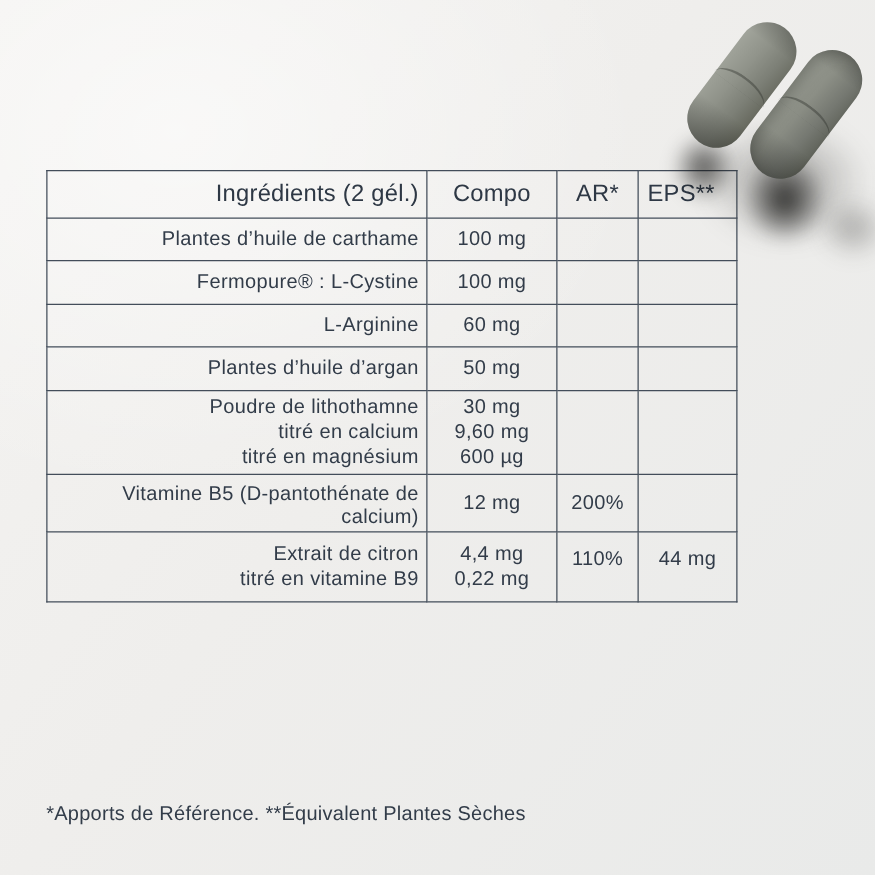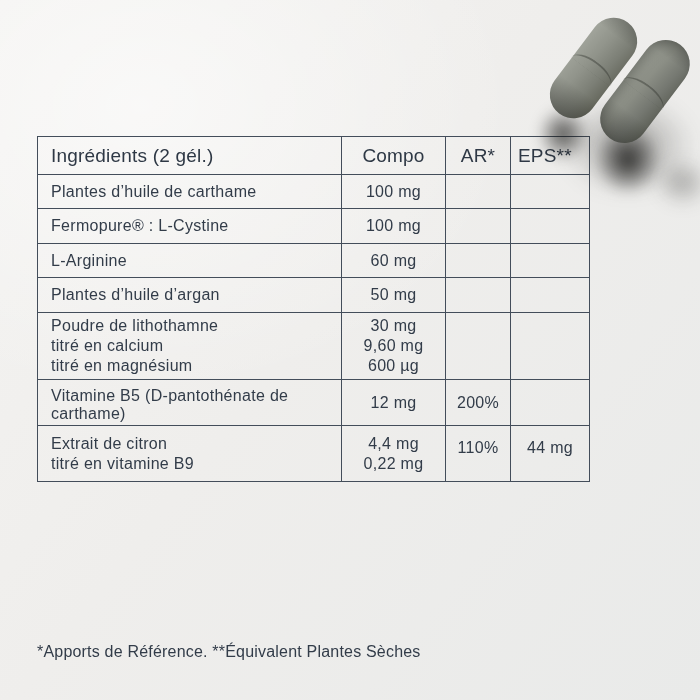--- a/index.html
+++ b/index.html
@@ -19,21 +19,21 @@
   table.ingredients {
     position: absolute; left: 37px; top: 136px; width: 552px;
     border-collapse: collapse; table-layout: fixed;
     color: #323c49; z-index: 1;
   }
   col.c1 { width: 304px; } col.c2 { width: 104px; }
   col.c3 { width: 65px; }  col.c4 { width: 79px; }
   th, td { border: 1.5px solid #434d5a; padding: 0; font-weight: normal; }
   th { font-size: 19px; letter-spacing: 0.2px; color: #2e3845; }
   tr.hr { height: 38px; }
-  .al { text-align: left; padding-left: 13px; padding-right: 6px; }
+  .al { text-align: right; padding-left: 13px; padding-right: 6px; }
   .ac { text-align: center; }
   th.eps-h { text-align: left; padding-left: 7px; }
   td {
     font-size: 16px; letter-spacing: 0.3px; line-height: 20px;
     white-space: pre-line; vertical-align: middle;
   }
   tr.r1 { height: 34px; } tr.r2 { height: 35px; } tr.r3 { height: 34px; }
   tr.r4 { height: 35px; } tr.r5 { height: 67px; } tr.r6 { height: 85px; }
   tr.r7 { height: 34px; } tr.r8 { height: 46px; } tr.r9 { height: 56px; }
   tr.r10 { height: 31px; }
@@ -132,21 +132,21 @@
         <td class="al name">Poudre de lithothamne
 titré en calcium
 titré en magnésium</td>
         <td class="ac compo">30 mg
 9,60 mg
 600 µg</td>
         <td class="ac ar"></td>
         <td class="ac eps"></td>
       </tr>
       <tr class="r8">
-        <td class="al name">Vitamine B5 (D-pantothénate de carthame)</td>
+        <td class="al name">Vitamine B5 (D-pantothénate de calcium)</td>
         <td class="ac compo">12 mg</td>
         <td class="ac ar">200%</td>
         <td class="ac eps"></td>
       </tr>
       <tr class="r9">
         <td class="al name">Extrait de citron
 titré en vitamine B9</td>
         <td class="ac compo">4,4 mg
 0,22 mg</td>
         <td class="ac ar">110%</td>

